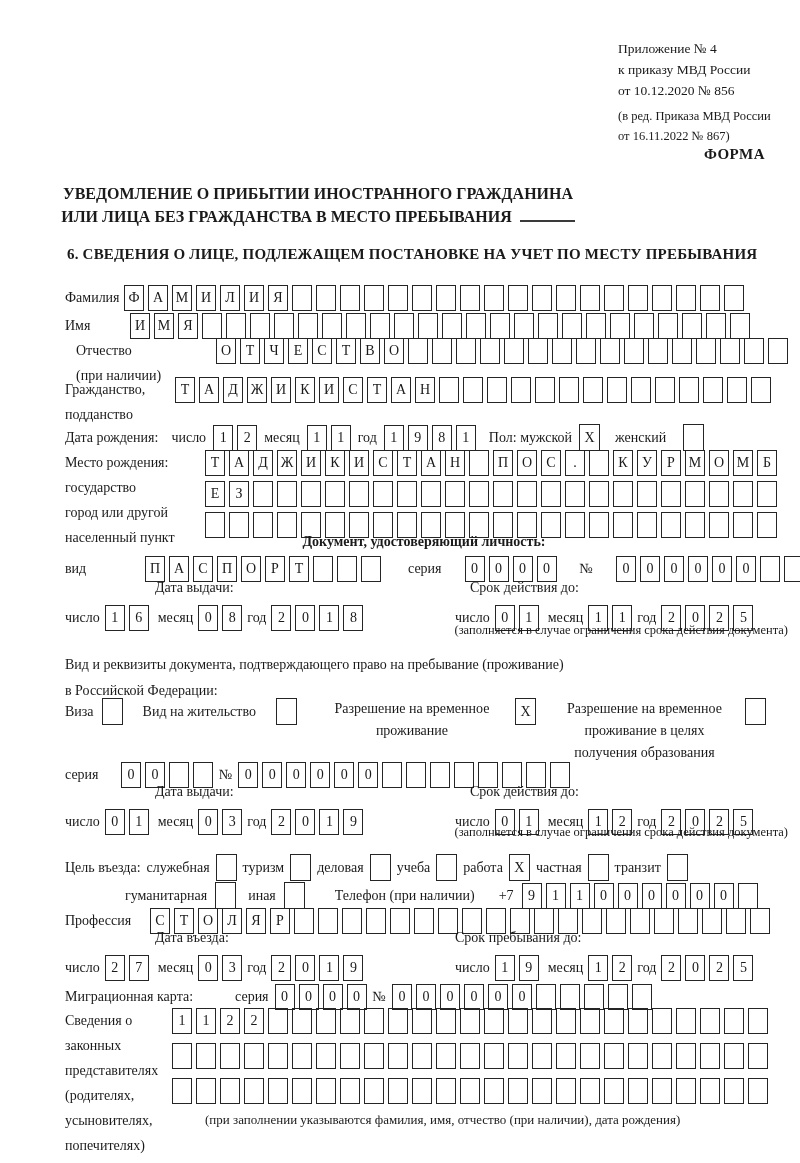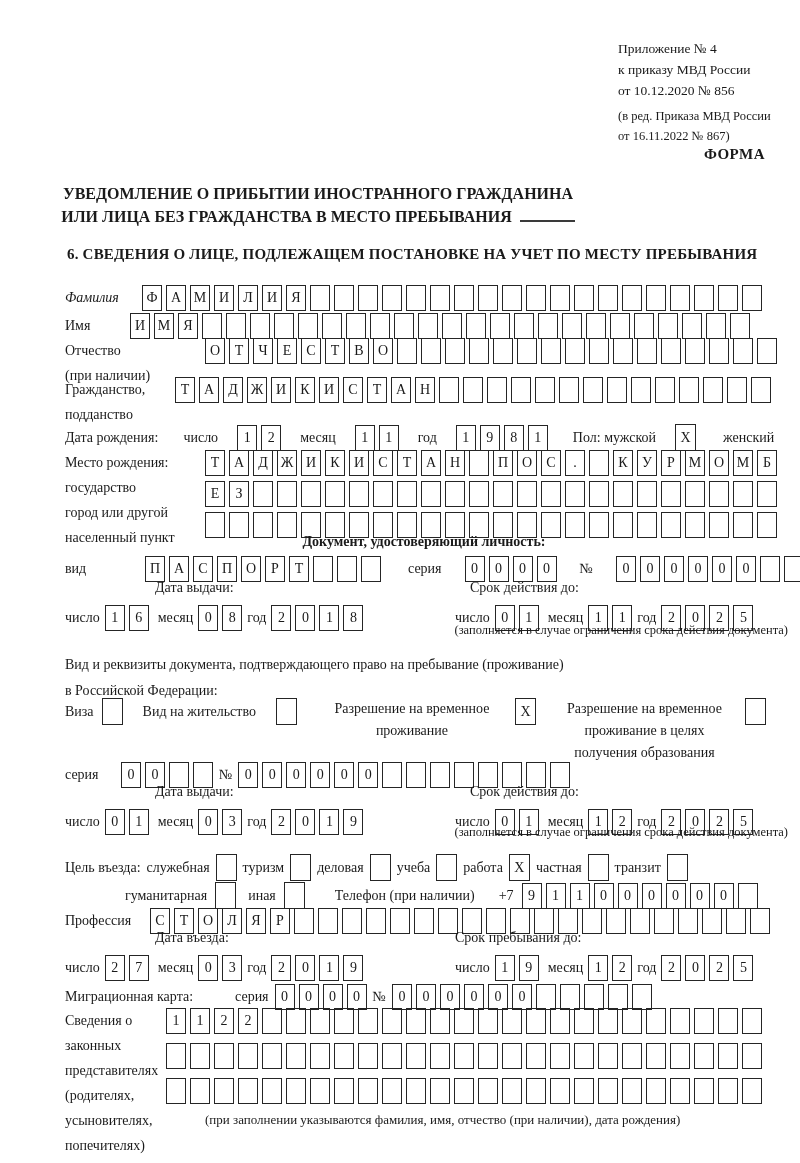--- a/index.html
+++ b/index.html
@@ -47,21 +47,21 @@
   <div class="forma">ФОРМА</div>
 
   <div class="title">
     <div>УВЕДОМЛЕНИЕ О ПРИБЫТИИ ИНОСТРАННОГО ГРАЖДАНИНА</div>
     <div><span>ИЛИ ЛИЦА БЕЗ ГРАЖДАНСТВА В МЕСТО ПРЕБЫВАНИЯ</span><span class="blank"></span></div>
   </div>
 
   <div class="sect">6. СВЕДЕНИЯ О ЛИЦЕ, ПОДЛЕЖАЩЕМ ПОСТАНОВКЕ НА УЧЕТ ПО МЕСТУ ПРЕБЫВАНИЯ</div>
 
   <div class="row" style="top:285px;left:65px;">
-    <span class="lbl" style="width:59px;margin-right:18px;font-style:italic;">Фамилия</span>
+    <span class="lbl" style="width:59px;margin-right:0;">Фамилия</span>
     <div class="cells">
         <span class="cell">Ф</span>
         <span class="cell">А</span>
         <span class="cell">М</span>
         <span class="cell">И</span>
         <span class="cell">Л</span>
         <span class="cell">И</span>
         <span class="cell">Я</span>
         <span class="cell"></span>
         <span class="cell"></span>
@@ -110,21 +110,21 @@
         <span class="cell"></span>
         <span class="cell"></span>
         <span class="cell"></span>
         <span class="cell"></span>
         <span class="cell"></span>
         <span class="cell"></span>
         <span class="cell"></span>
       </div>
   </div>
 
-  <div class="row top" style="top:338px;left:65px;">
+  <div class="row top" style="top:338px;left:76px;">
     <div style="width:134px;margin-right:6px;flex:none;">
       <div class="lbl2">Отчество</div>
       <div class="lbl2">(при наличии)</div>
     </div>
     <div class="cells">
         <span class="cell">О</span>
         <span class="cell">Т</span>
         <span class="cell">Ч</span>
         <span class="cell">Е</span>
         <span class="cell">С</span>
@@ -177,21 +177,21 @@
         <span class="cell"></span>
         <span class="cell"></span>
         <span class="cell"></span>
         <span class="cell"></span>
         <span class="cell"></span>
         <span class="cell"></span>
         <span class="cell"></span>
       </div>
   </div>
 
-  <div class="row" style="top:424px;left:65px;gap:19px;">
+  <div class="row" style="top:424px;left:65px;gap:7px;justify-content:center;">
     <span class="lbl">Дата рождения:</span>
     <span class="lbl" style="margin-left:6px;">число</span>
     <div class="cells">
         <span class="cell">1</span>
         <span class="cell">2</span>
       </div>
     <span class="lbl">месяц</span>
     <div class="cells">
         <span class="cell">1</span>
         <span class="cell">1</span>
@@ -625,21 +625,21 @@
         <span class="cell">0</span>
         <span class="cell"></span>
         <span class="cell"></span>
         <span class="cell"></span>
         <span class="cell"></span>
         <span class="cell"></span>
       </div>
   </div>
 
   <div class="row top" style="top:1008px;left:65px;">
-    <div style="width:101px;flex:none;">
+    <div style="width:101px;margin-right:6px;flex:none;">
       <div class="lbl2">Сведения о</div>
       <div class="lbl2">законных</div>
       <div class="lbl2">представителях</div>
       <div class="lbl2">(родителях,</div>
       <div class="lbl2">усыновителях,</div>
       <div class="lbl2">попечителях)</div>
     </div>
     <div>
       <div class="cells" style="margin-bottom:9px;">
           <span class="cell">1</span>

